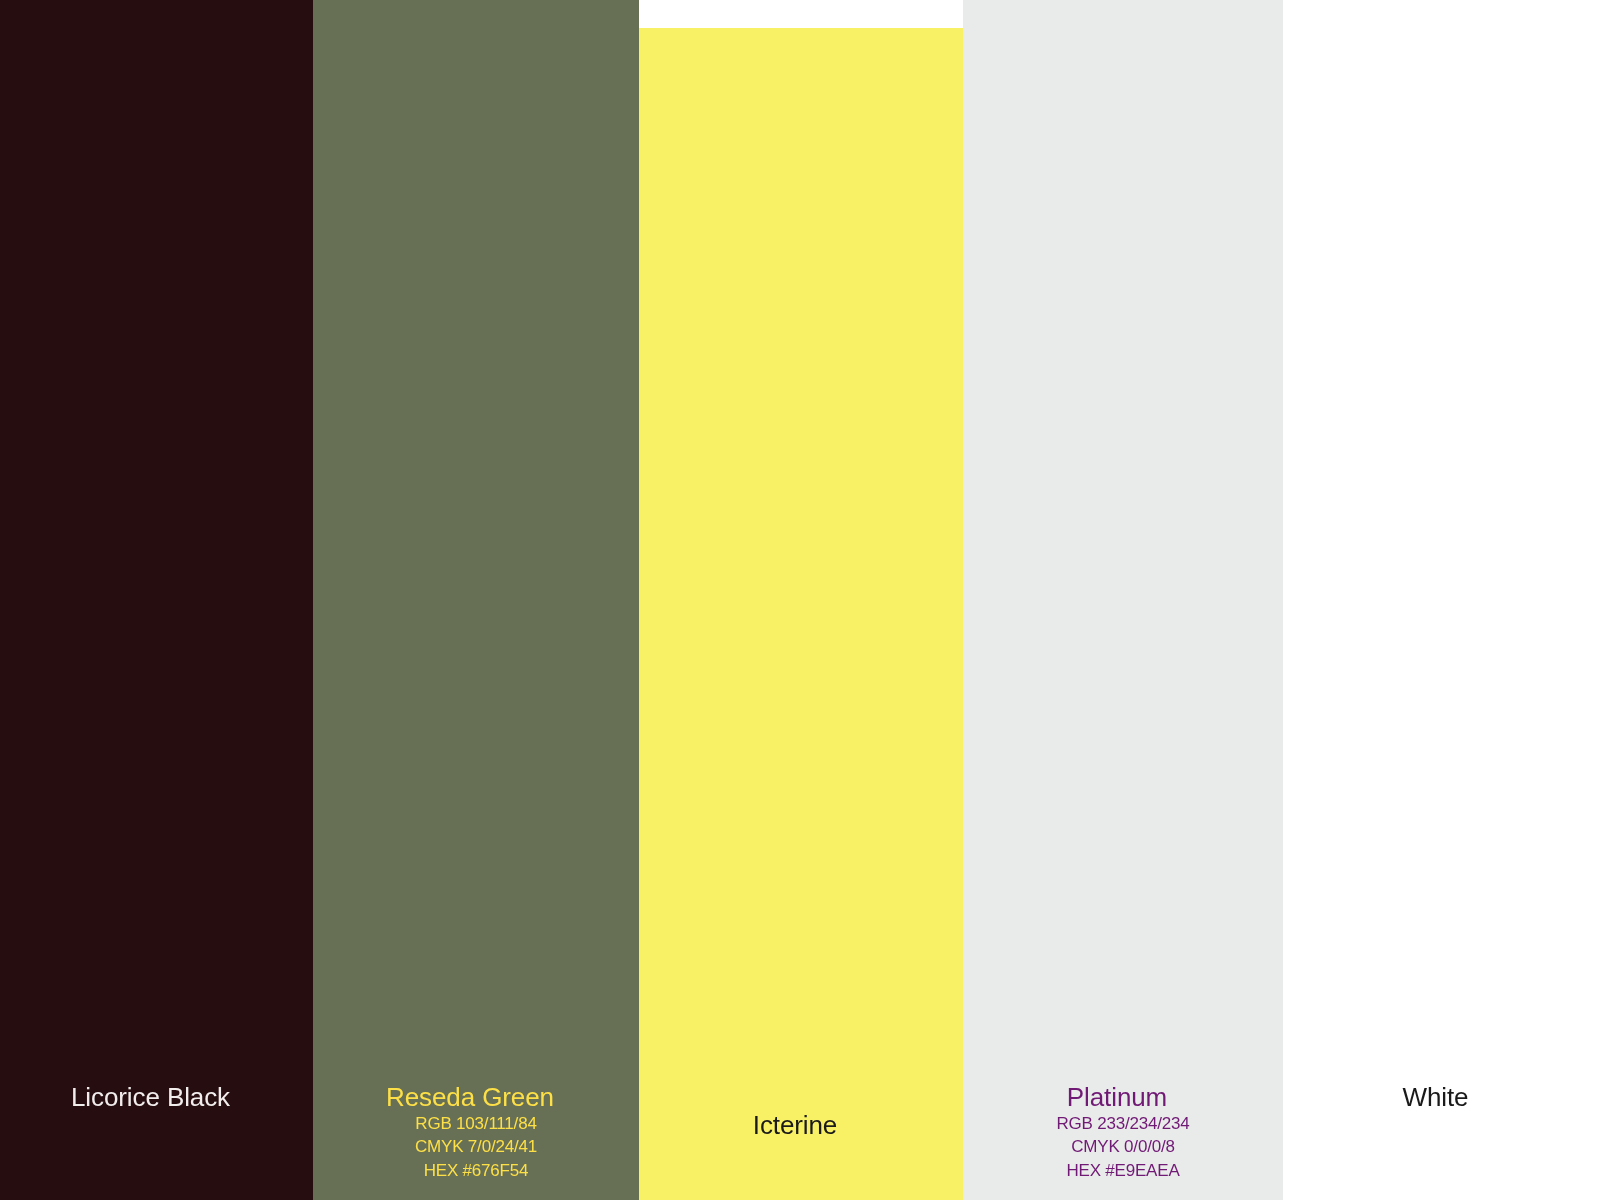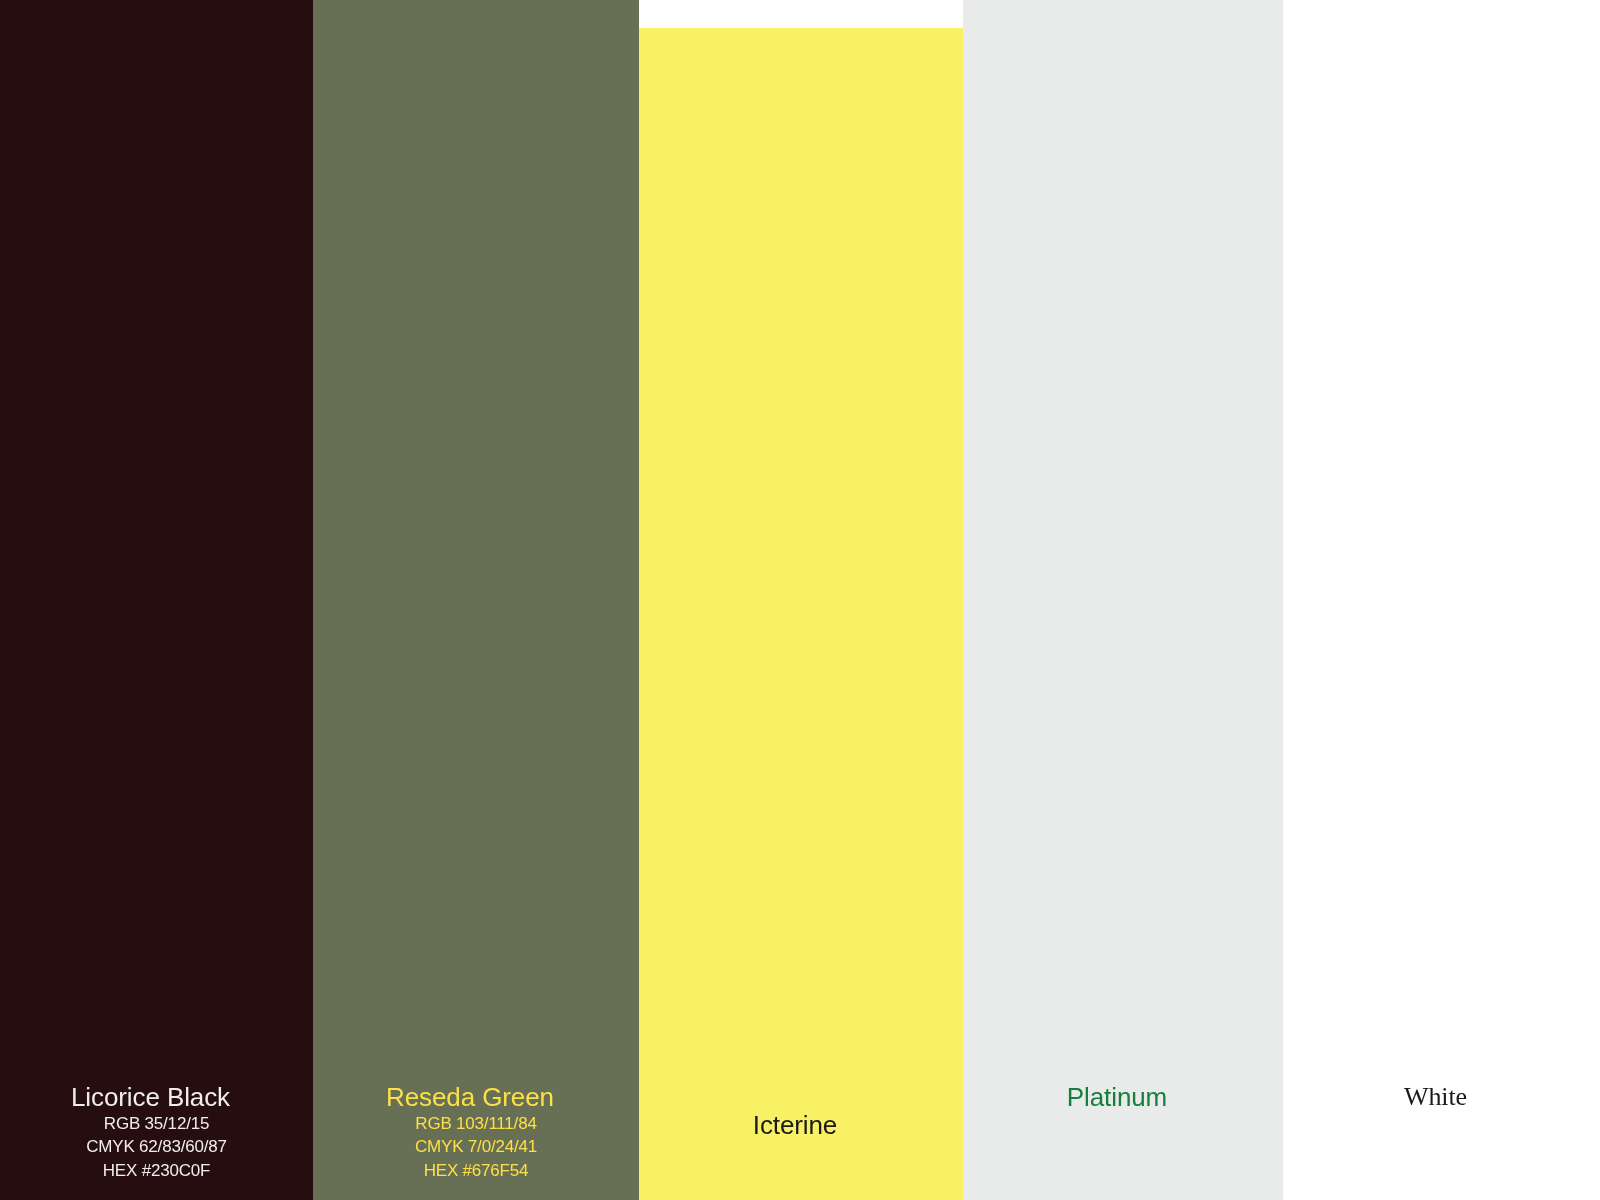--- a/index.html
+++ b/index.html
@@ -62,44 +62,44 @@
   }
 </style>
 </head>
 <body>
 
 <div id="palette">
     <div class="swatch" style="width: 313px; background: rgb(38, 13, 16); color: rgb(242, 237, 237);">
       <div class="swatch-label">
         <div class="swatch-name">Licorice Black</div>
       </div>
-      <div class="swatch-specs">
-        <div class="spec-line">RGB 35/12/15</div>
-        <div class="spec-line">CMYK 62/83/60/87</div>
-        <div class="spec-line">HEX #230C0F</div>
-      </div>
     </div>
     <div class="swatch" style="width: 326px; background: rgb(103, 111, 84); color: #fde047;">
       <div class="swatch-label">
         <div class="swatch-name">Reseda Green</div>
       </div>
       <div class="swatch-specs">
         <div class="spec-line">RGB 103/111/84</div>
         <div class="spec-line">CMYK 7/0/24/41</div>
         <div class="spec-line">HEX #676F54</div>
       </div>
     </div>
     <div class="swatch" style="width: 324px; background: rgb(248, 241, 102); color: rgb(26, 26, 26); margin-top: 28px;">
       <div class="swatch-label">
         <div class="swatch-name">Icterine</div>
       </div>
     </div>
-    <div class="swatch" style="width: 320px; background: rgb(233, 234, 234); color: #15803d;">
+    <div class="swatch" style="width: 320px; background: rgb(233, 234, 234); color: #701a75;">
       <div class="swatch-label">
         <div class="swatch-name">Platinum</div>
       </div>
+      <div class="swatch-specs">
+        <div class="spec-line">RGB 233/234/234</div>
+        <div class="spec-line">CMYK 0/0/0/8</div>
+        <div class="spec-line">HEX #E9EAEA</div>
+      </div>
     </div>
-    <div class="swatch" style="width: 317px; background: rgb(255, 255, 255); color: rgb(26, 26, 26); font-family: Liberation Serif, serif;">
+    <div class="swatch" style="width: 317px; background: rgb(255, 255, 255); color: rgb(26, 26, 26);">
       <div class="swatch-label">
         <div class="swatch-name">White</div>
       </div>
     </div>
   </div>
 
 </body></html>

